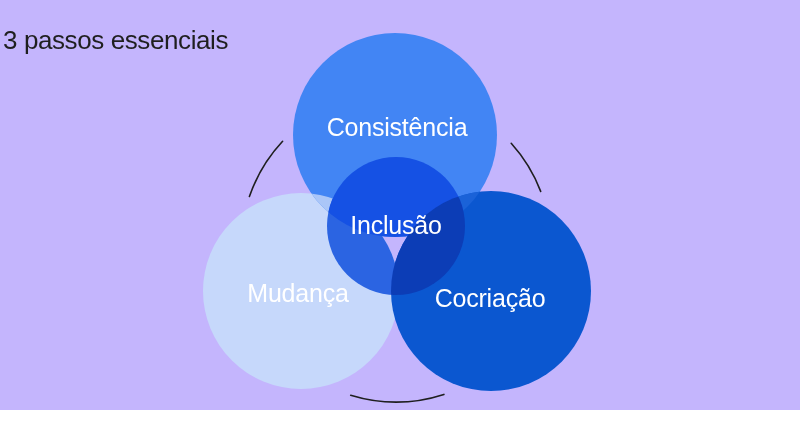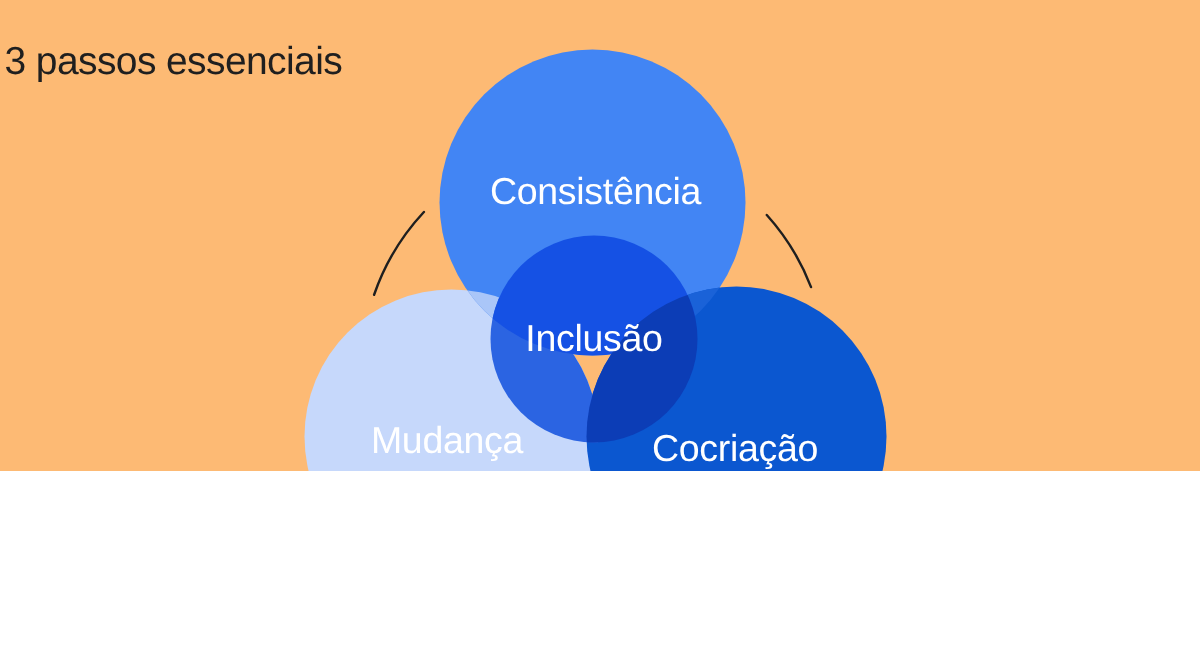--- a/index.html
+++ b/index.html
@@ -3,22 +3,22 @@
 <meta charset="utf-8">
 <style>
   html, body {
     margin: 0;
     padding: 0;
     background: #ffffff;
   }
   .stage {
     position: relative;
     width: 800px;
-    height: 314px;
-    background: #fdba74;
+    height: 410px;
+    background: #c4b5fd;
     overflow: hidden;
     font-family: "Liberation Sans", sans-serif;
   }
   svg { display: block; }
   .title-text {
     font-family: "Liberation Sans", sans-serif;
     font-size: 26px;
     letter-spacing: -0.4px;
     font-weight: 400;
   }

